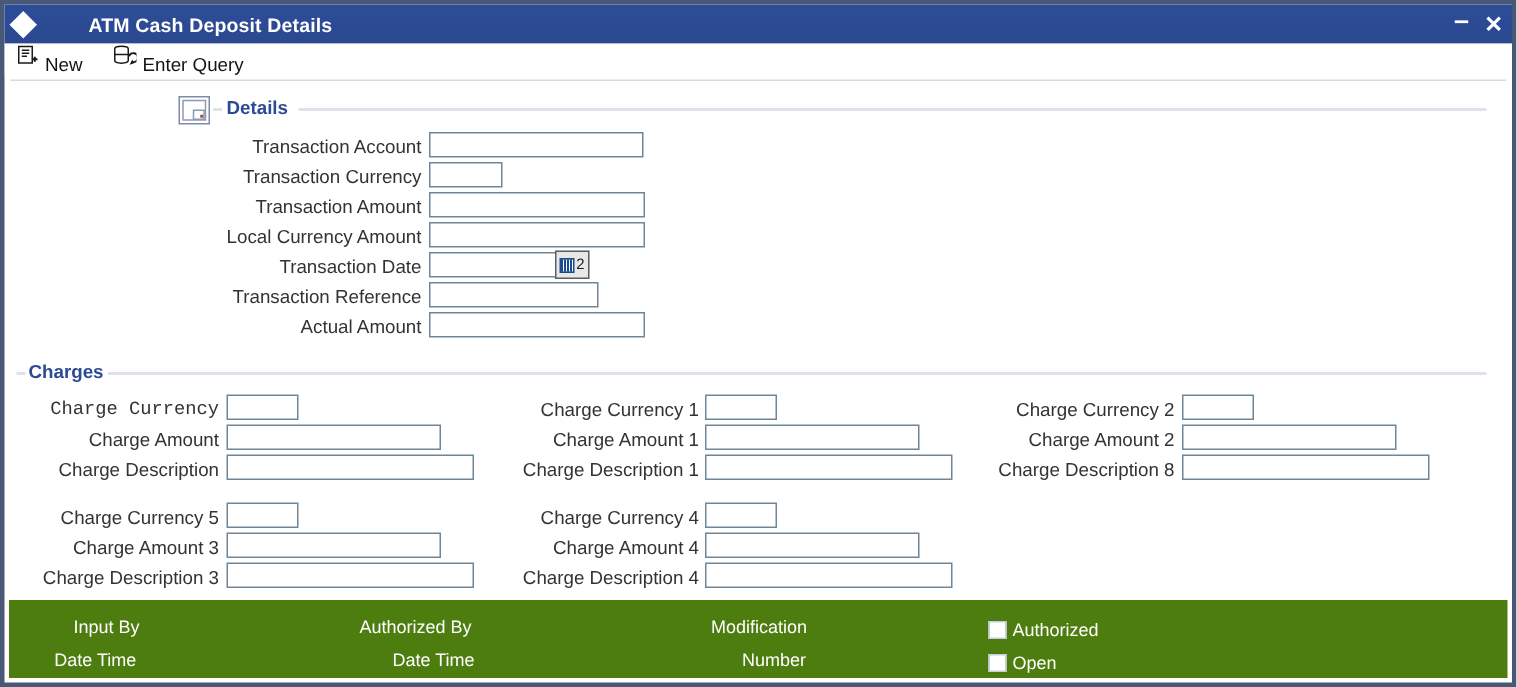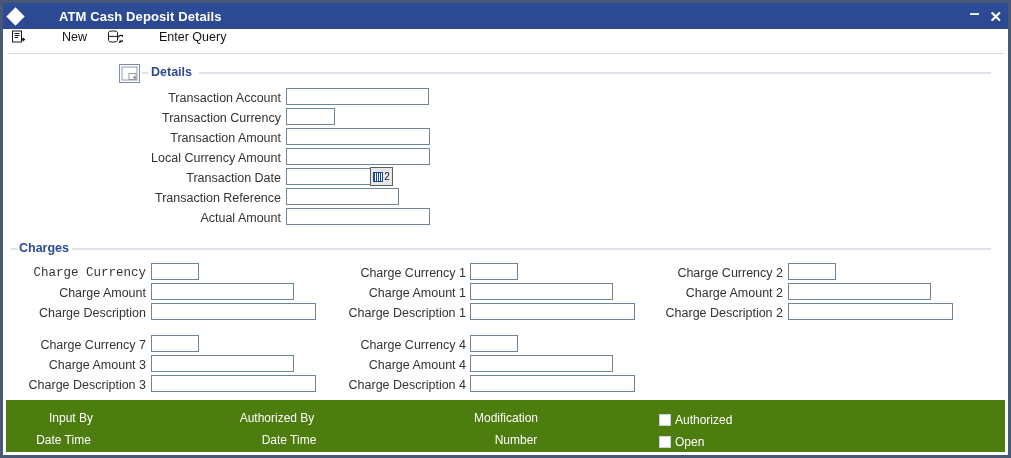--- a/index.html
+++ b/index.html
@@ -79,24 +79,23 @@
     width: 1005px;
     height: 21px;
     background: #ffffff;
     display: flex;
     align-items: center;
     padding-left: 8px;
     box-sizing: border-box;
   }
   .tb-item {
     display: flex;
-    align-items: flex-start;
+    align-items: flex-end;
     margin-right: 20px;
     cursor: default;
-    gap: 32px;
   }
   .tb-label {
     font-size: 12.5px;
     color: #141414;
     margin-left: 4px;
     white-space: nowrap;
   }
   .tb-icon { flex: 0 0 auto; display:block; }
 
   .toolbar-sep {
@@ -308,21 +307,21 @@
 
   <div class="lbl" style="left:0px; top:263px; width:143px;font-family:Liberation Mono, monospace;">Charge Currency</div>
   <input class="fld" style="left: 148px; top: 260px; width: 48px;" value="">
 
   <div class="lbl" style="left:0px; top:283px; width:143px;">Charge Amount</div>
   <input class="fld" style="left: 148px; top: 280px; width: 143px;" value="">
 
   <div class="lbl" style="left:0px; top:303px; width:143px;">Charge Description</div>
   <input class="fld" style="left: 148px; top: 300px; width: 165px;" value="">
 
-  <div class="lbl" style="left:0px; top:335px; width:143px;">Charge Currency 7</div>
+  <div class="lbl" style="left:0px; top:335px; width:143px;">Charge Currency 5</div>
   <input class="fld" style="left: 148px; top: 332px; width: 48px;" value="">
 
   <div class="lbl" style="left:0px; top:355px; width:143px;">Charge Amount 3</div>
   <input class="fld" style="left: 148px; top: 352px; width: 143px;" value="">
 
   <div class="lbl" style="left:0px; top:375px; width:143px;">Charge Description 3</div>
   <input class="fld" style="left: 148px; top: 372px; width: 165px;" value="">
 
   <div class="lbl" style="left:320px; top:263px; width:143px;">Charge Currency 1</div>
   <input class="fld" style="left: 467px; top: 260px; width: 48px;" value="">
@@ -341,21 +340,21 @@
 
   <div class="lbl" style="left:320px; top:375px; width:143px;">Charge Description 4</div>
   <input class="fld" style="left: 467px; top: 372px; width: 165px;" value="">
 
   <div class="lbl" style="left:637px; top:263px; width:143px;">Charge Currency 2</div>
   <input class="fld" style="left: 785px; top: 260px; width: 48px;" value="">
 
   <div class="lbl" style="left:637px; top:283px; width:143px;">Charge Amount 2</div>
   <input class="fld" style="left: 785px; top: 280px; width: 143px;" value="">
 
-  <div class="lbl" style="left:637px; top:303px; width:143px;">Charge Description 2</div>
+  <div class="lbl" style="left:637px; top:303px; width:143px;">Charge Description 8</div>
   <input class="fld" style="left: 785px; top: 300px; width: 165px;" value="">
 
   <div class="footer">
     <div class="ft-cell" style="left:10px; top:11px; width:110px;">Input By</div>
     <div class="ft-cell" style="left:10px; top:33px; width:95px;">Date Time</div>
 
     <div class="ft-cell" style="left:216px; top:11px; width:110px;">Authorized By</div>
     <div class="ft-cell" style="left:228px; top:33px; width:110px;">Date Time</div>
 
     <div class="ft-cell" style="left:440px; top:11px; width:120px;">Modification</div>

